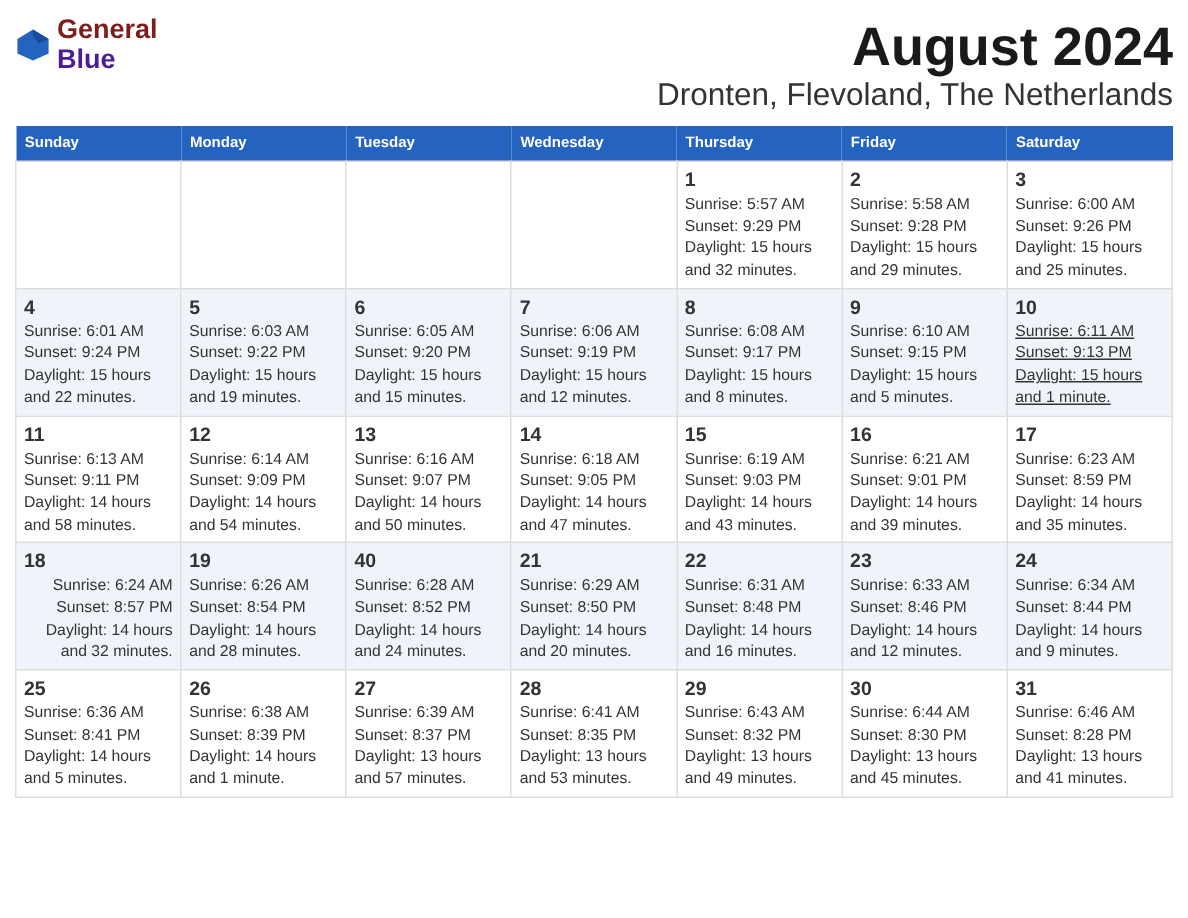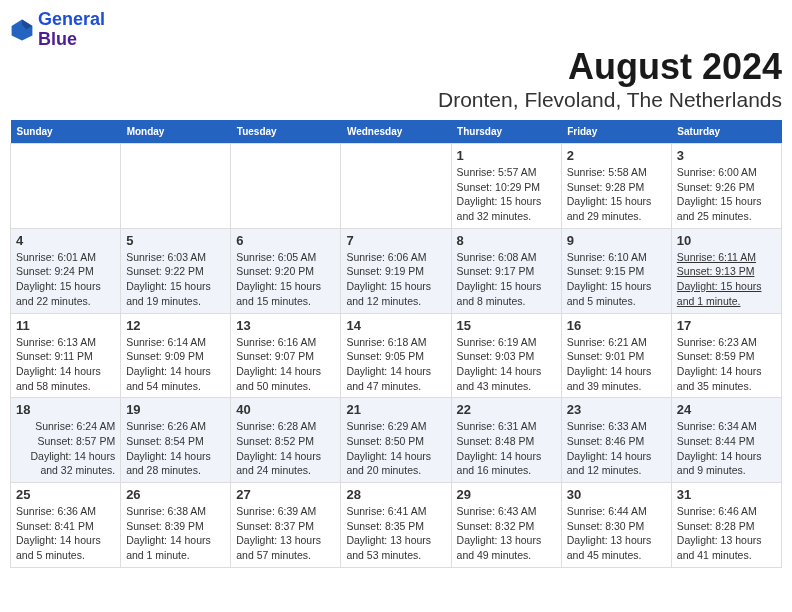--- a/index.html
+++ b/index.html
@@ -20,21 +20,20 @@
       display: flex;
       align-items: center;
       gap: 4px;
     }
     .logo-icon {
       width: 24px;
       height: 24px;
     }
     .title-block {
       text-align: right;
-      margin-top: 36px;
     }
     .month-year {
       font-size: 36px;
       font-weight: bold;
       color: #1a1a1a;
     }
     .location {
       font-size: 21px;
       color: #333;
     }
@@ -83,21 +82,21 @@
 </head>
 <body>
 
 <div class="header">
   <div class="logo">
     <svg class="logo-icon" viewBox="0 0 30 30" xmlns="http://www.w3.org/2000/svg">
       <polygon points="15,2 28,10 28,22 15,28 2,22 2,10" fill="#2563c0"></polygon>
       <polygon points="15,2 28,10 20,14 15,8" fill="#1a4a9a"></polygon>
     </svg>
     <div>
-      <div style="font-size:18px;font-weight:bold;color:#1d4ed8;line-height:1.1;">General</div>
+      <div style="font-size:18px;font-weight:bold;color:#7f1d1d;line-height:1.1;">General</div>
       <div style="font-size:18px;font-weight:bold;color:#4c1d95;line-height:1.1;">Blue</div>
     </div>
   </div>
   <div class="title-block">
     <div class="month-year">August 2024</div>
     <div class="location">Dronten, Flevoland, The Netherlands</div>
   </div>
 </div>
 
 <table>
@@ -114,21 +113,21 @@
   </thead>
   <tbody id="calendar-body">
   <tr>
         <td class="empty-cell"></td>
         <td class="empty-cell"></td>
         <td class="empty-cell"></td>
         <td class="empty-cell"></td>
         <td>
           <span class="day-number">1</span>
           <div class="cell-content" style="white-space: pre-line;">Sunrise: 5:57 AM
-Sunset: 10:29 PM
+Sunset: 9:29 PM
 Daylight: 15 hours
 and 32 minutes.</div>
         </td>
         <td>
           <span class="day-number">2</span>
           <div class="cell-content" style="white-space: pre-line;">Sunrise: 5:58 AM
 Sunset: 9:28 PM
 Daylight: 15 hours
 and 29 minutes.</div>
         </td>

